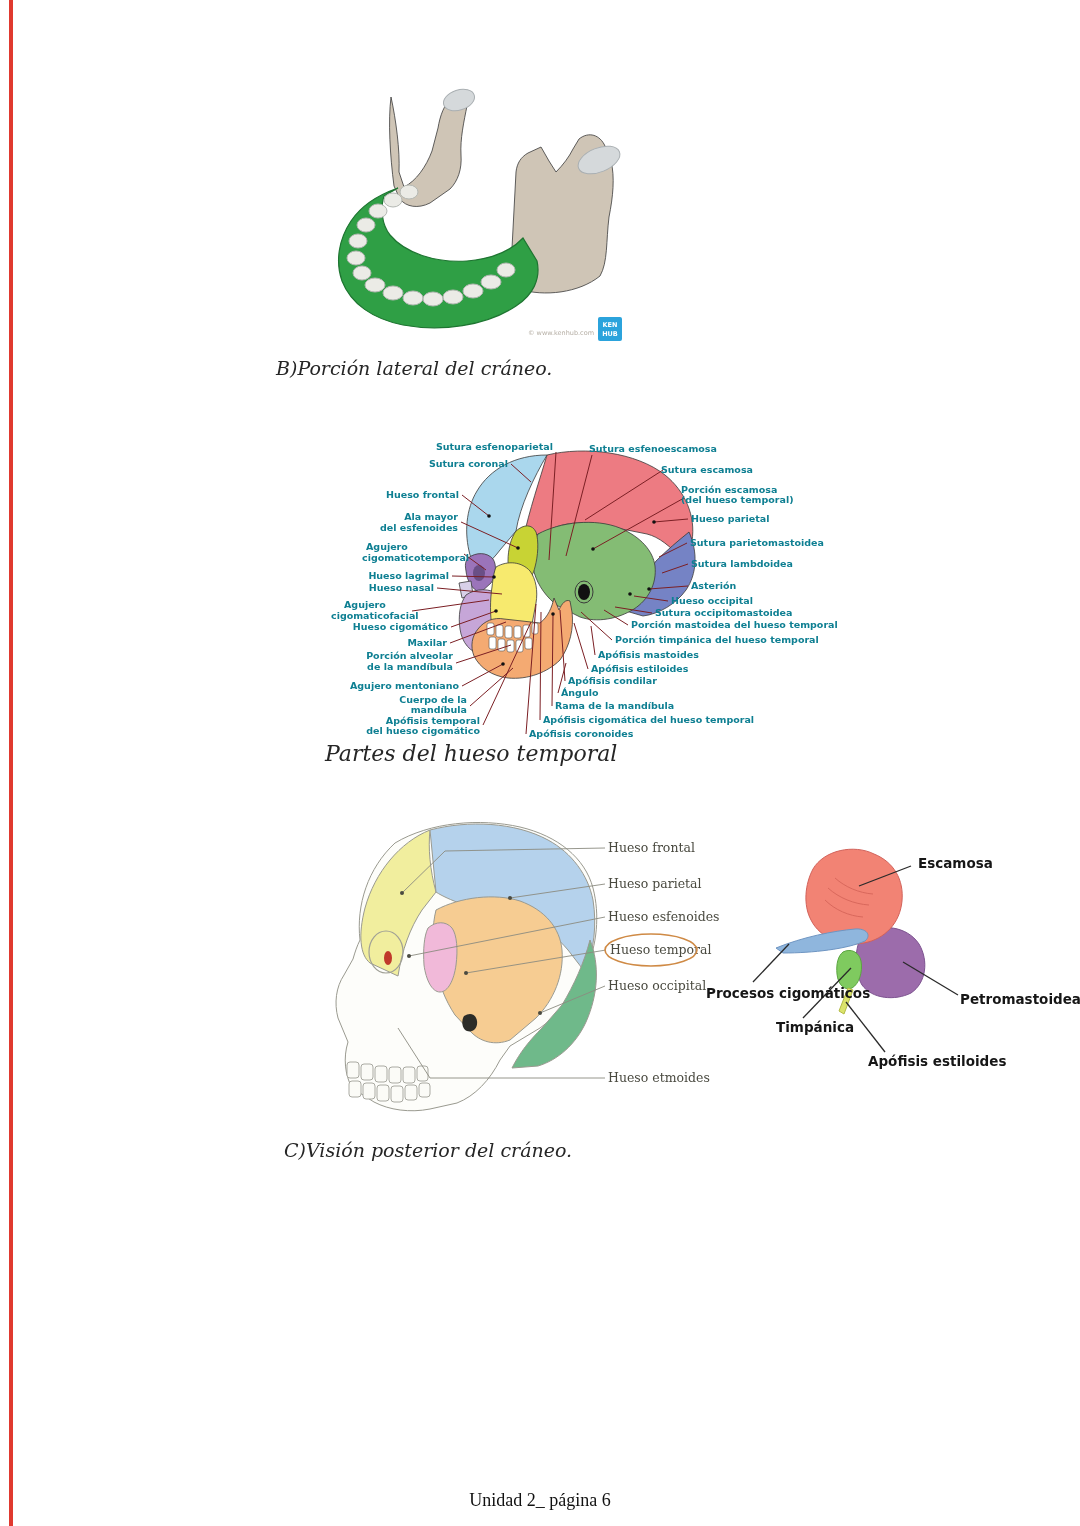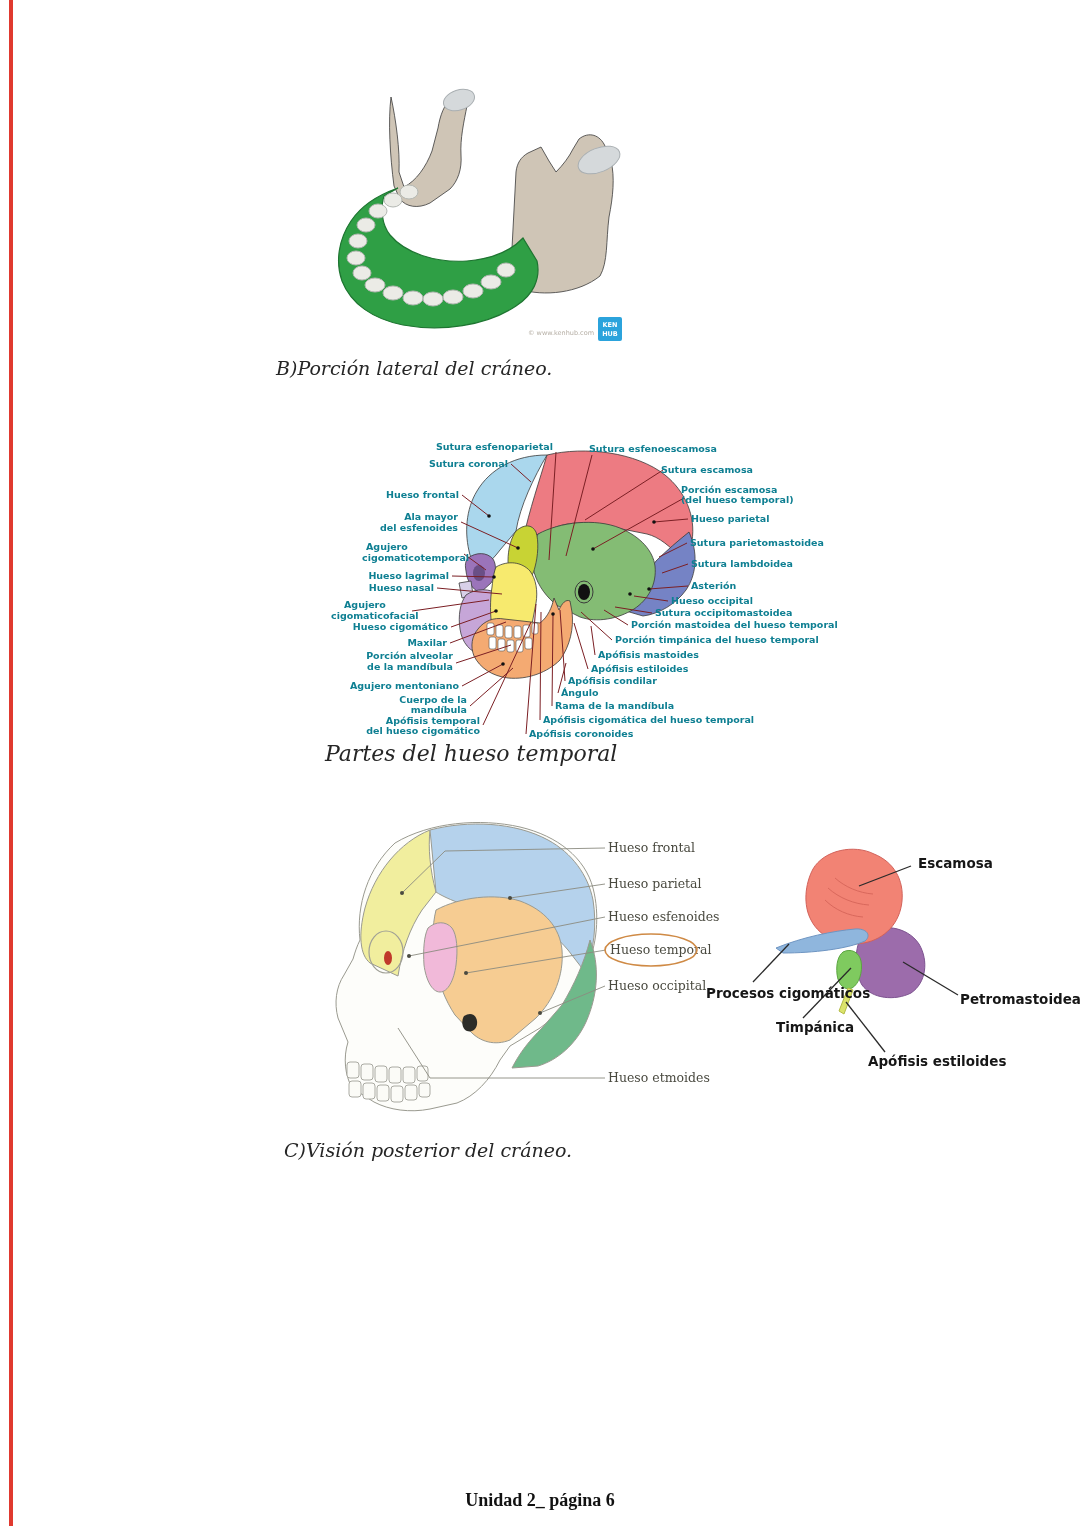--- a/index.html
+++ b/index.html
@@ -7,21 +7,21 @@
         font-family:"DejaVu Sans",sans-serif;}
   .margin-line{position:absolute;left:9px;top:0;width:4px;height:1526px;background:#e0392f;}
   .fig{position:absolute;}
   .fig svg{overflow:visible;display:block;}
   .caption{position:absolute;font-family:"DejaVu Serif","Liberation Serif",serif;
            font-style:italic;color:#262626;white-space:nowrap;}
   .caption-b{left:276px;top:357px;font-size:19px;}
   .caption-partes{left:325px;top:741px;font-size:22px;text-align:center;}
   .caption-c{left:276px;top:1139px;font-size:19px;margin-left:8px;}
   .footer{position:absolute;left:0;right:0;top:1490px;text-align:center;
-          font-family:"Liberation Serif","DejaVu Serif",serif;font-size:18px;color:#111;font-weight:bold;}
+          font-family:"Liberation Serif","DejaVu Serif",serif;font-size:18px;color:#111;}
   
   .t-label{font-family:"DejaVu Sans",sans-serif;font-size:9.5px;font-weight:700;fill:#0e7f92;}
   .leader{stroke:#7b1f24;stroke-width:1;fill:none;}
   .bone{stroke:#3a3a3a;stroke-width:0.8;}
   .dot{fill:#111;}
   
   .s-label{font-family:"DejaVu Serif","Liberation Serif",serif;font-size:12.5px;fill:#4a4a40;}
   .s-leader{stroke:#8b8b80;stroke-width:0.9;fill:none;}
   .s-bone{stroke:#9a9a90;stroke-width:1;}
   

